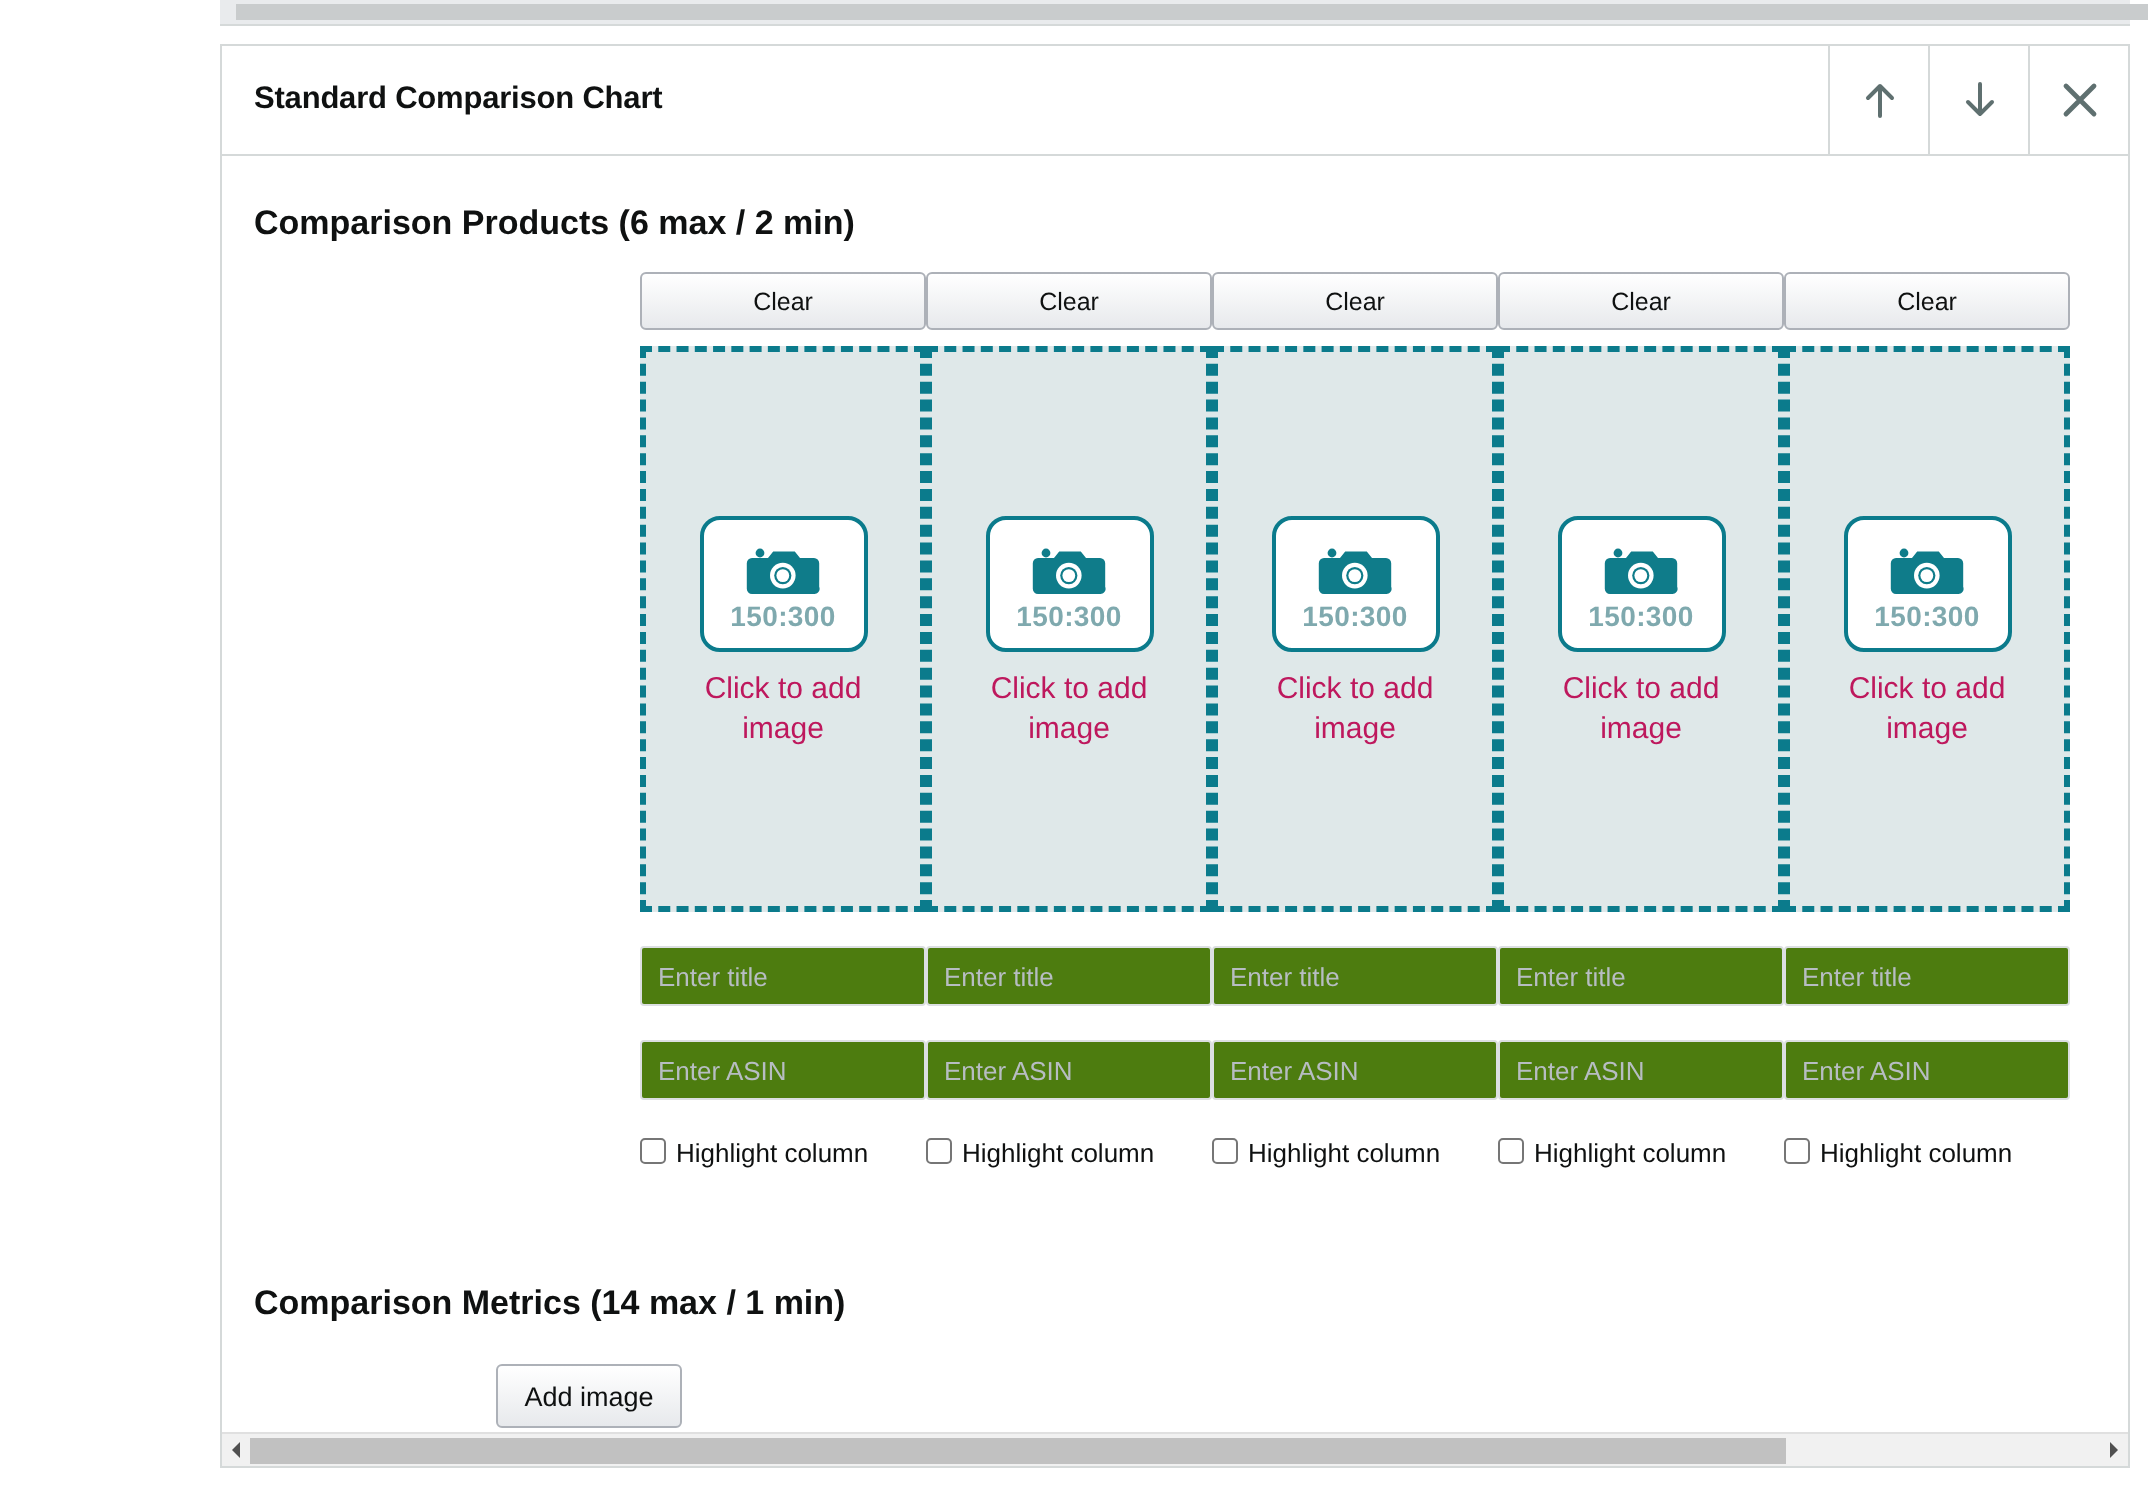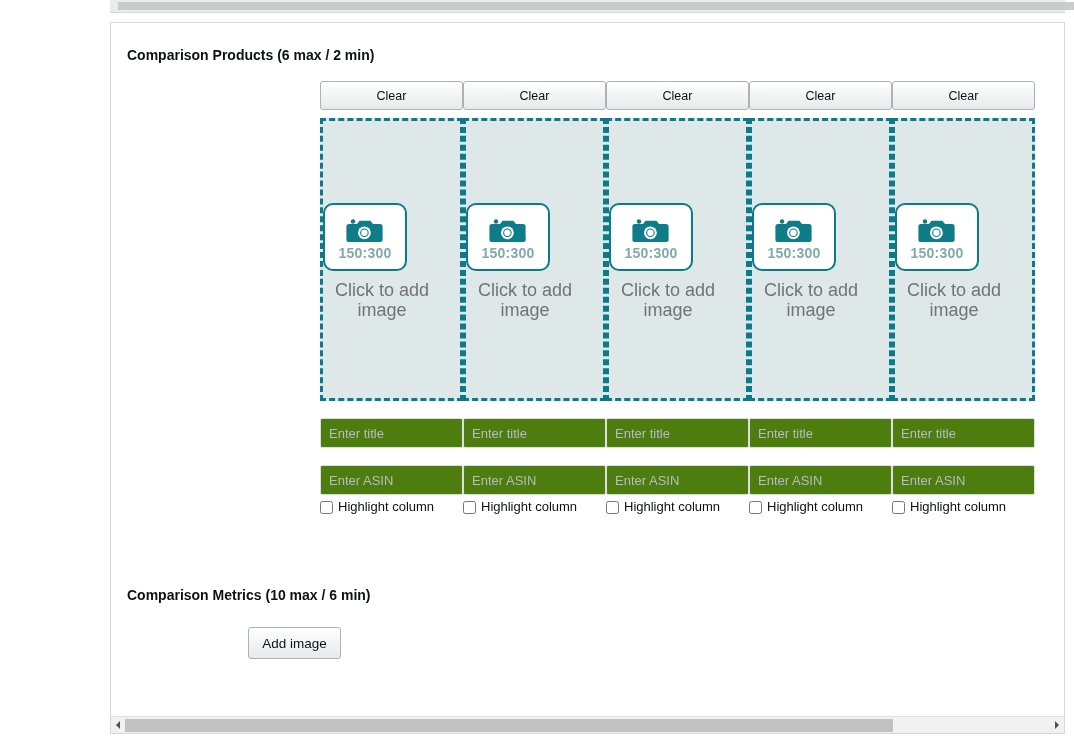--- a/index.html
+++ b/index.html
@@ -59,21 +59,21 @@
 
   
   #panel-body {
     position: relative;
     height: 638px;
     overflow: hidden;
   }
 
   .section-label {
     position: absolute;
-    font-size: 14px; font-weight: bold; color: #0f1111;
+    font-size: 17px; font-weight: bold; color: #0f1111;
     left: 16px;
   }
   #label-products { top: 24px; }
   #label-metrics  { top: 564px; }
 
   
   #columns {
     position: absolute;
     left: 170px; top: 58px;
     width: 790px;
@@ -102,20 +102,21 @@
     cursor: pointer;
   }
 
   .dropzone {
     width: 143px;
     height: 283px;
     background: #dfe8e9;
     border: 3px dashed #0b7b8c;
     display: flex;
     flex-direction: column;
+    align-items: center;
     justify-content: center;
     cursor: pointer;
     padding-top: 4px;
   }
   .cam-card {
     width: 84px; height: 68px;
     background: #ffffff;
     border: 2px solid #0b7b8c;
     border-radius: 10px;
     display: flex; flex-direction: column;
@@ -127,45 +128,45 @@
     font-size: 14px;
     font-weight: bold;
     color: #7fa9ae;
     letter-spacing: 0.2px;
     line-height: 1;
   }
   .dz-text {
     margin-top: 9px;
     width: 118px;
     text-align: center;
-    font-size: 18px;
+    font-size: 15px;
     line-height: 20px;
-    color: #737373;
+    color: #be185d;
   }
 
   .txt-input {
     display: block;
     width: 143px;
     height: 30px;
     margin-top: 17px;
     padding: 0 8px;
     border: 1px solid #dcdfe2;
     border-radius: 2px;
     background: #4d7c0f;
     font-family: "Liberation Sans", sans-serif;
     font-size: 13px;
     color: #0f1111;
     outline: none;
   }
   .txt-input::placeholder { color: #b7bdc2; }
 
   .chk-row {
     display: flex;
-    align-items: flex-end;
-    margin-top: 4px;
+    align-items: flex-start;
+    margin-top: 19px;
     gap: 5px;
     cursor: pointer;
   }
   .chk-row input[type=checkbox] {
     width: 13px; height: 13px; margin: 0;
     cursor: pointer;
   }
   .chk-label {
     font-size: 13px;
     color: #0f1111;
@@ -219,20 +220,47 @@
 </head>
 <body>
 
 <div id="top-strip">
   <div class="tsb-track"></div>
   <div class="tsb-thumb"></div>
 </div>
 
 <div id="panel">
 
+  <div id="panel-header">
+    <div id="panel-title">Standard Comparison Chart</div>
+
+    <div class="hdr-btn">
+      <span>
+        <svg width="26" height="26" viewBox="0 0 26 26">
+          <path d="M13 21 L13 6 M13 6 L7 12 M13 6 L19 12" fill="none" stroke="#5f7070" stroke-width="2" stroke-linecap="round" stroke-linejoin="round"></path>
+        </svg>
+      </span>
+    </div>
+
+    <div class="hdr-btn">
+      <span>
+        <svg width="26" height="26" viewBox="0 0 26 26">
+          <path d="M13 5 L13 20 M13 20 L7 14 M13 20 L19 14" fill="none" stroke="#5f7070" stroke-width="2" stroke-linecap="round" stroke-linejoin="round"></path>
+        </svg>
+      </span>
+    </div>
+
+    <div class="hdr-btn">
+      <span>
+        <svg width="26" height="26" viewBox="0 0 26 26">
+          <path d="M6 6 L20 20 M20 6 L6 20" fill="none" stroke="#5f7070" stroke-width="2.4" stroke-linecap="round"></path>
+        </svg>
+      </span>
+    </div>
+  </div>
 
   <div id="panel-body">
 
     <div class="section-label" id="label-products">Comparison Products (6 max / 2 min)</div>
 
     <div id="columns">
 
       <div class="col">
         <button class="clear-btn">Clear</button>
         <div class="dropzone">
@@ -353,21 +381,21 @@
         <input class="txt-input" type="text" placeholder="Enter title" style="">
         <input class="txt-input" type="text" placeholder="Enter ASIN" style="">
         <label class="chk-row">
           <input type="checkbox" style="">
           <span class="chk-label">Highlight column</span>
         </label>
       </div>
 
     </div>
 
-    <div class="section-label" id="label-metrics">Comparison Metrics (10 max / 6 min)</div>
+    <div class="section-label" id="label-metrics">Comparison Metrics (14 max / 1 min)</div>
 
     <button id="add-metric">Add image</button>
 
   </div>
 
   <div id="hscroll">
     <div class="sb-arrow">
       <svg width="8" height="10" viewBox="0 0 8 10">
           <path d="M6 1 L2 5 L6 9 Z" fill="#505050"></path>
         </svg>

